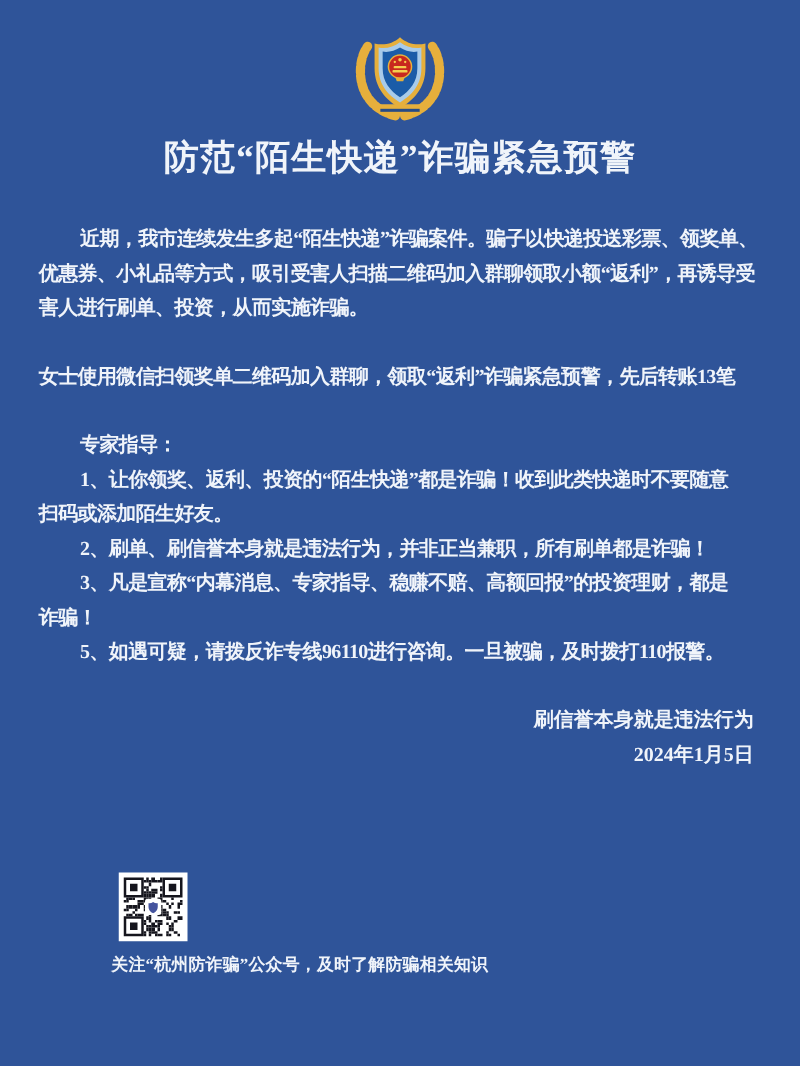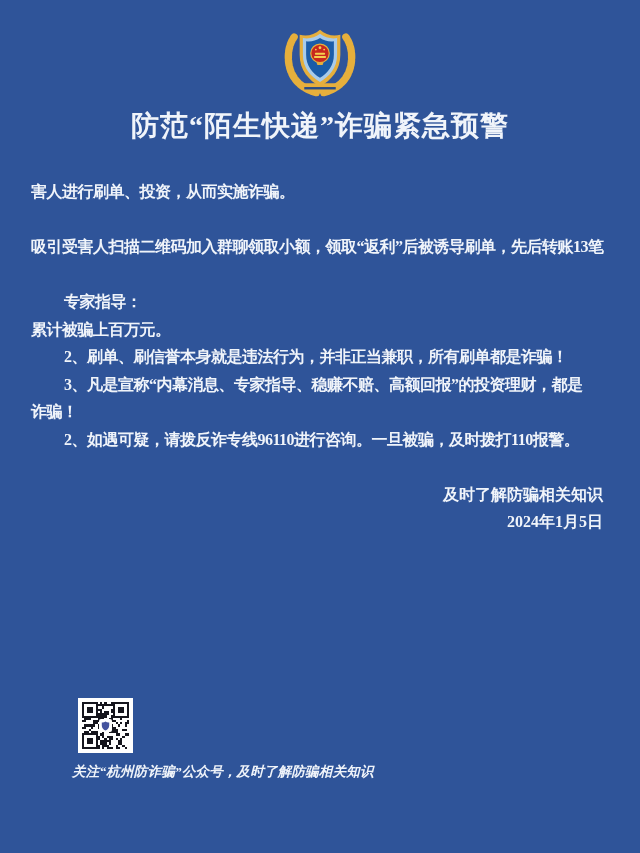--- a/index.html
+++ b/index.html
@@ -19,21 +19,21 @@
     text-align:center;font-size:28px;font-weight:700;letter-spacing:1px;
   }
   .body-text{
     position:absolute;left:31px;top:178px;width:578px;
     font-size:16px;font-weight:600;letter-spacing:-0.5px;
   }
   .line{height:27.5px;line-height:27.5px;white-space:nowrap;}
   .indent{padding-left:33px;}
   .gap{height:27.5px;}
   .sig-line{height:27.5px;line-height:27.5px;text-align:right;padding-right:6px;letter-spacing:0;}
-  .footer{position:absolute;left:72px;top:698px;font-style:italic;}
+  .footer{position:absolute;left:89px;top:698px;}
   .qr{
     position:relative;margin-left:6px;width:55px;height:55px;background:#ffffff;
     box-sizing:border-box;padding:4px;
   }
   .qr-grid{
     position:relative;width:47px;height:47px;
     display:grid;grid-template-rows:repeat(21,1fr);grid-template-columns:repeat(21,1fr);
   }
   .qr-grid .m{background:#15151d;}
   .finder{background:#fff;border:2px solid #15151d;box-sizing:border-box;
@@ -69,38 +69,41 @@
       <circle cx="44.5" cy="27.5" r="1" fill="#F5CE4E"></circle>
       <rect x="34.5" y="31" width="11" height="2" rx="0.8" fill="#F5CE4E"></rect>
       <rect x="33.5" y="34.5" width="13" height="2.2" rx="0.8" fill="#F5CE4E"></rect>
       <path d="M36 41 h8 l-1.2 3.2 h-5.6 z" fill="#E6AF3C"></path>
     </svg>
   </div>
 
   <h1 class="title">防范“陌生快递”诈骗紧急预警</h1>
 
   <div class="body-text">
+    <div class="line indent">近期，我市连续发生多起“陌生快递”诈骗案件。骗子以快递投送彩票、领奖单、</div>
+    <div class="line">优惠券、小礼品等方式，吸引受害人扫描二维码加入群聊领取小额“返利”，再诱导受</div>
     <div class="line">害人进行刷单、投资，从而实施诈骗。</div>
 
     <div class="gap"></div>
 
-    <div class="line">吸引受害人扫描二维码加入群聊领取小额，领取“返利”后被诱导刷单，先后转账13笔</div>
+    <div class="line">女士使用微信扫领奖单二维码加入群聊，领取“返利”诈骗紧急预警，先后转账13笔</div>
 
     <div class="gap"></div>
 
     <div class="line indent">专家指导：</div>
-    <div class="line">累计被骗上百万元。</div>
+    <div class="line indent">1、让你领奖、返利、投资的“陌生快递”都是诈骗！收到此类快递时不要随意</div>
+    <div class="line">扫码或添加陌生好友。</div>
     <div class="line indent">2、刷单、刷信誉本身就是违法行为，并非正当兼职，所有刷单都是诈骗！</div>
     <div class="line indent">3、凡是宣称“内幕消息、专家指导、稳赚不赔、高额回报”的投资理财，都是</div>
     <div class="line">诈骗！</div>
-    <div class="line indent">2、如遇可疑，请拨反诈专线96110进行咨询。一旦被骗，及时拨打110报警。</div>
+    <div class="line indent">5、如遇可疑，请拨反诈专线96110进行咨询。一旦被骗，及时拨打110报警。</div>
 
     <div class="gap"></div>
 
-    <div class="sig-line">及时了解防骗相关知识</div>
+    <div class="sig-line">刷信誉本身就是违法行为</div>
     <div class="sig-line">2024年1月5日</div>
   </div>
 
   <div class="footer">
     <div class="qr">
       <div class="qr-grid">
         <div class="finder" style="grid-area:1/1/span 7/span 7">
             <i></i>
           </div>
         <div class="finder" style="grid-area:1/15/span 7/span 7">

